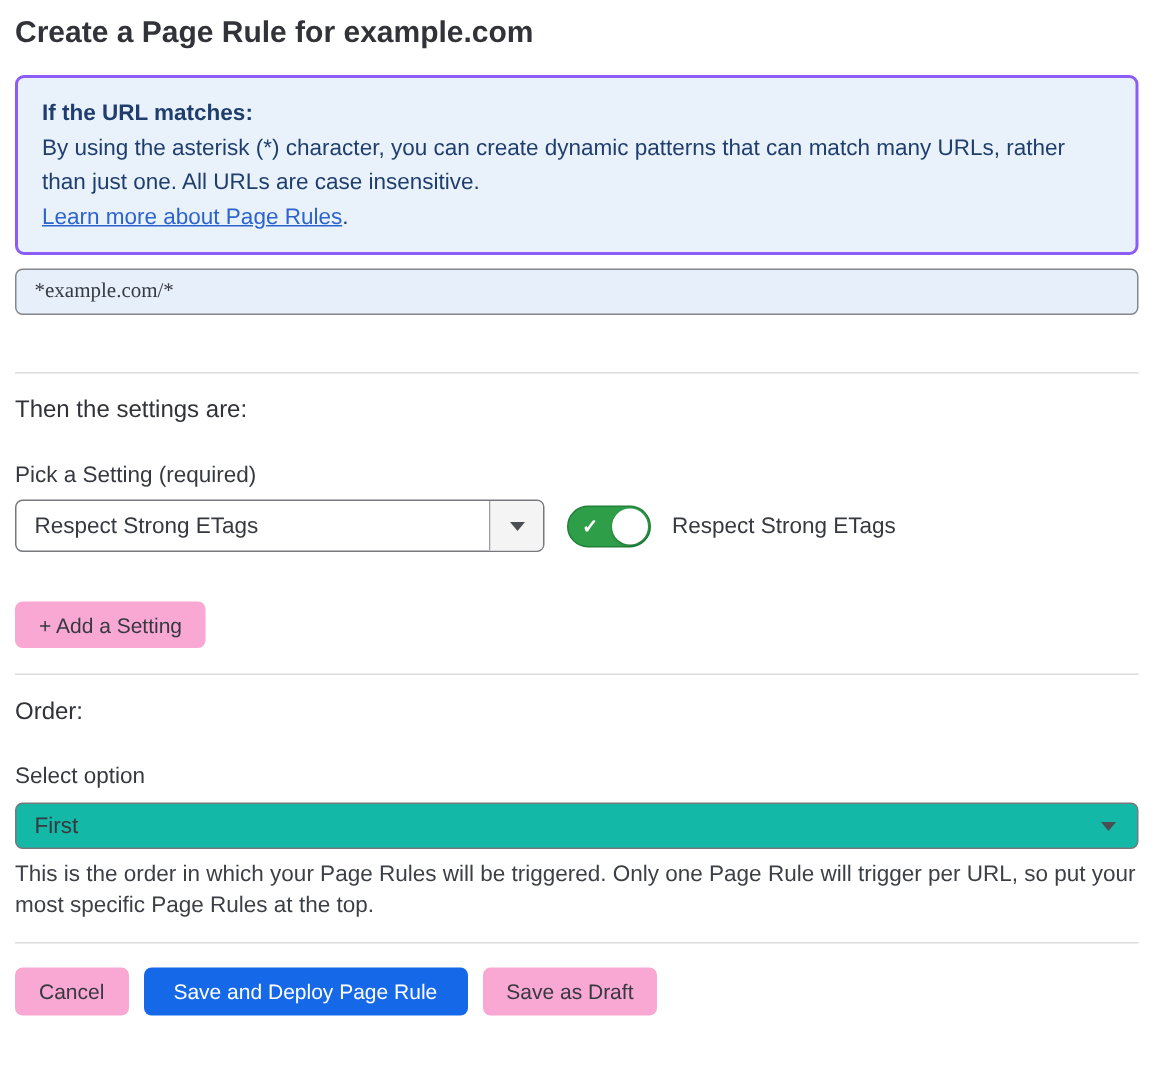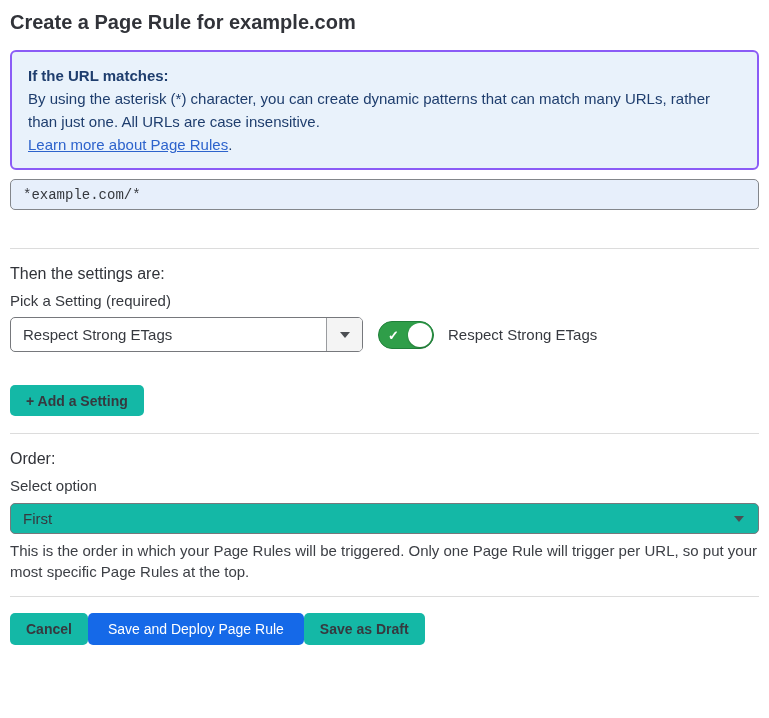--- a/index.html
+++ b/index.html
@@ -48,21 +48,21 @@
   
   .url-input {
     display: block;
     margin-top: 9px;
     width: 100%;
     height: 31px;
     background: #e7effb;
     border: 1px solid #83868b;
     border-radius: 5px;
     padding: 0 12px;
-    font-family: Liberation Mono, monospace;
+    font-family: Liberation Serif, serif;
     font-size: 14px;
     color: #36393f;
     outline: none;
   }
 
   .divider {
     border: none;
     border-top: 1px solid #dcdcdc;
     height: 0;
   }
@@ -71,21 +71,21 @@
   .divider-3 { margin-top: 14px; }
 
   .section-heading {
     margin-top: 15px;
     font-size: 16px;
     font-weight: normal;
     line-height: 20px;
     color: #313339;
   }
   .sub-label {
-    margin-top: 8px;
+    margin-top: 24px;
     font-size: 15px;
     line-height: 18px;
   }
 
   
   .setting-row {
     margin-top: 7px;
     display: flex;
     align-items: center;
   }
@@ -171,21 +171,21 @@
     align-items: center;
     justify-content: center;
     height: 31px;
     padding: 0 16px;
     border: none;
     border-radius: 5px;
     font-family: "Liberation Sans", sans-serif;
     font-size: 14px;
     cursor: pointer;
   }
-  .btn-gray { background: #14b8a6; color: #36393f; font-weight: bold; }
+  .btn-gray { background: #f9a8d4; color: #36393f; }
   .btn-blue { background: #1569e8; color: #ffffff; }
   .add-setting-btn { margin-top: 33px; }
 
   
   .order-select {
     position: relative;
     margin-top: 8px;
     width: 100%;
     height: 31px;
     background: #14b8a6;
@@ -209,21 +209,21 @@
     line-height: 21px;
     color: #3c3f45;
     max-width: 749px;
   }
 
   
   .footer-actions {
     margin-top: 16px;
     display: flex;
     align-items: center;
-    gap: 0;
+    gap: 10px;
   }
   .footer-actions .btn { height: 32px; }
   .footer-actions .btn-blue { padding: 0 20px; }
 </style>
 </head>
 <body>
 
 <div class="container">
 
   <h1 class="page-title">Create a Page Rule for example.com</h1>

